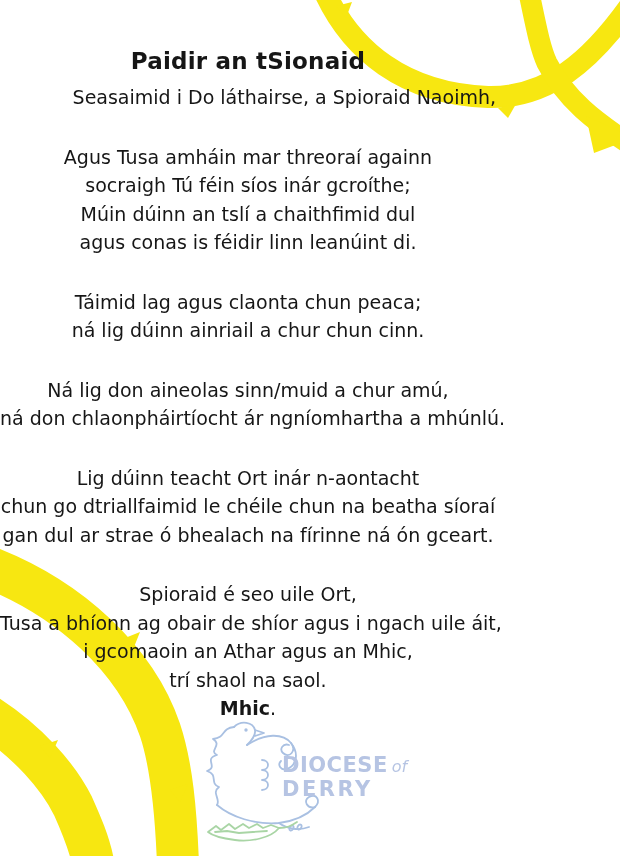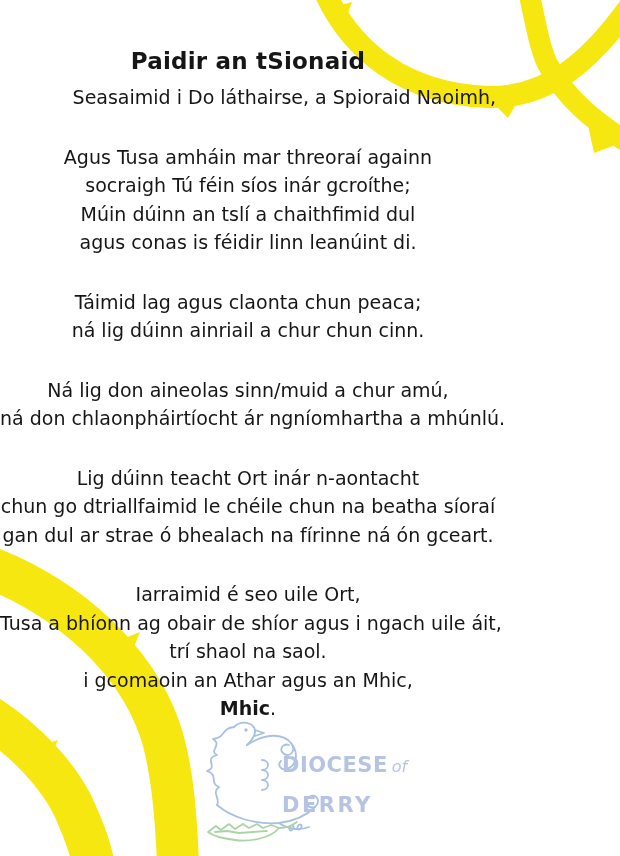--- a/index.html
+++ b/index.html
@@ -27,21 +27,21 @@
   .dove-line { fill:none; stroke:var(--dove-line-blue,#a9c0e2); stroke-width:1.8; stroke-linecap:round; stroke-linejoin:round; }
   .dove-dot  { fill:var(--dove-line-blue,#a9c0e2); stroke:none; }
   .leaf-line { fill:none; stroke:var(--leaf-green,#a9d5a5); stroke-width:1.8; stroke-linecap:round; stroke-linejoin:round; }
 
   .logo-text {
     position:absolute; left:282px; top:755px; z-index:1;
     color:var(--logo-text-blue,#b6c4e3); text-align:left; line-height:1;
   }
   .logo-text .row1 { font-size:21px; font-weight:700; letter-spacing:0.5px; }
   .logo-text .of { font-size:16px; font-weight:400; font-style:italic; letter-spacing:0; margin-left:4px; }
-  .logo-text .row2 { font-size:21px; font-weight:700; letter-spacing:2.5px; margin-top:19px; }
+  .logo-text .row2 { font-size:21px; font-weight:700; letter-spacing:2.5px; margin-top:3px; }
 </style>
 </head>
 <body>
 
 <div class="page">
 
   <svg class="deco" viewBox="0 0 620 856" aria-hidden="true">
 
     <g>
       <path class="brush" d="M 322,-14 C 350,52 406,94 488,97 C 548,98 590,62 630,6" stroke-width="22"></path>
@@ -120,21 +120,21 @@
       <div class="line">ná don chlaonpháirtíocht ár ngníomhartha a mhúnlú.</div>
     </div>
 
     <div class="stanza">
       <div class="line">Lig dúinn teacht Ort inár n-aontacht</div>
       <div class="line">chun go dtriallfaimid le chéile chun na beatha síoraí</div>
       <div class="line">gan dul ar strae ó bhealach na fírinne ná ón gceart.</div>
     </div>
 
     <div class="stanza">
-      <div class="line">Iarraimid é seo uile Ort,</div>
+      <div class="line">Spioraid é seo uile Ort,</div>
       <div class="line">Tusa a bhíonn ag obair de shíor agus i ngach uile áit,</div>
+      <div class="line">i gcomaoin an Athar agus an Mhic,</div>
       <div class="line">trí shaol na saol.</div>
-      <div class="line">i gcomaoin an Athar agus an Mhic,</div>
       <div class="line amen"><b>Mhic</b><span>.</span></div>
     </div>
   </div>
 
 </div>
 
 </body></html>

